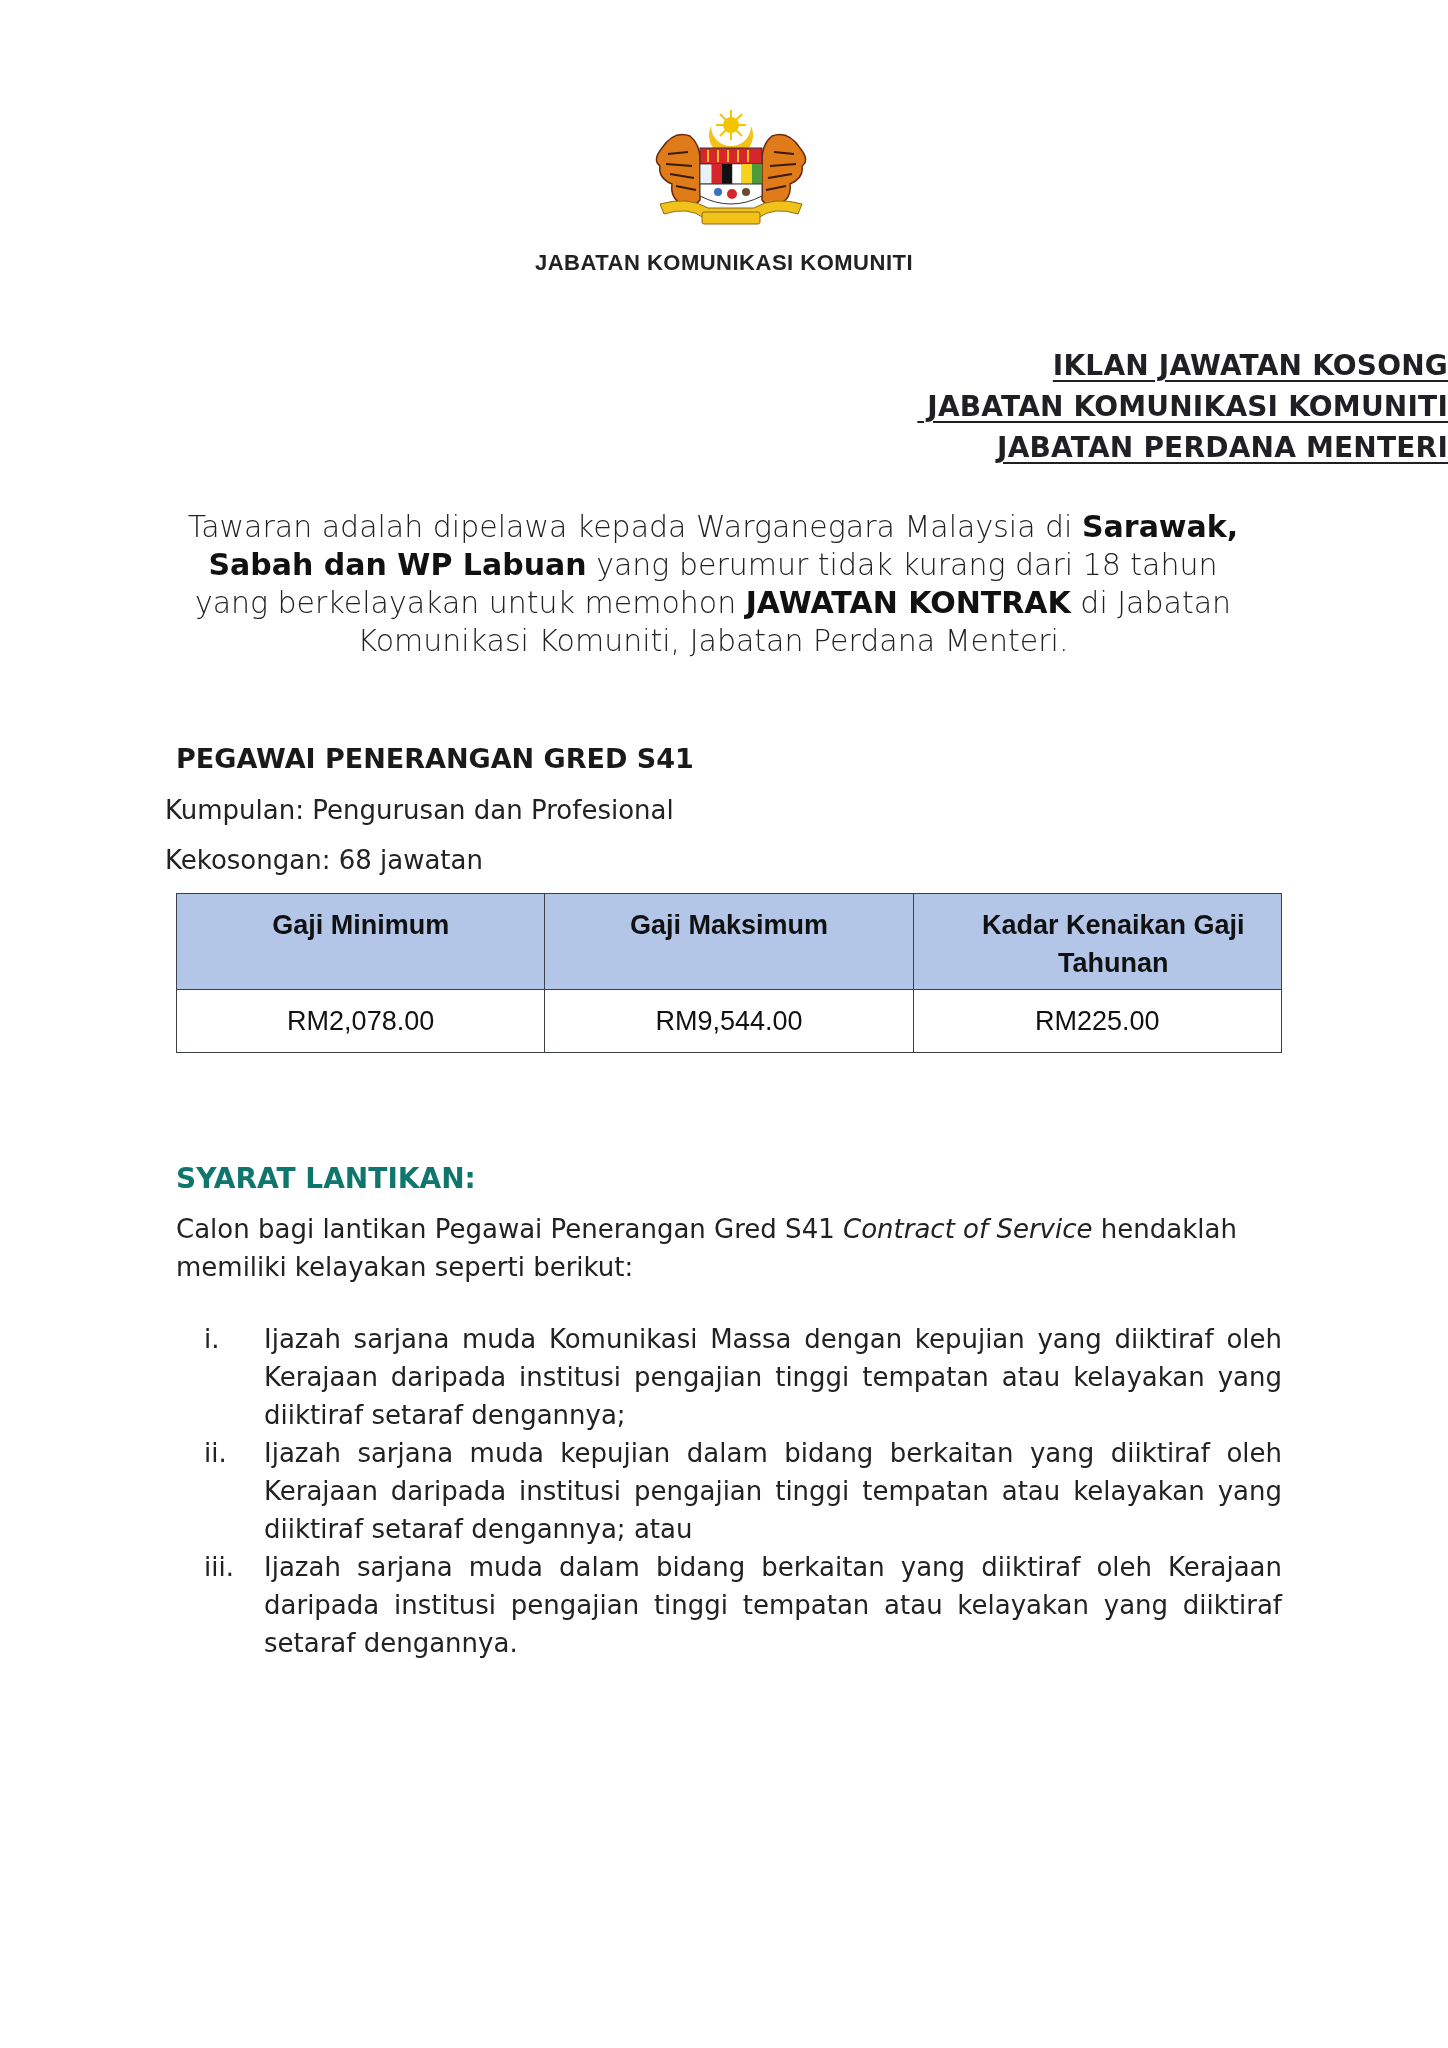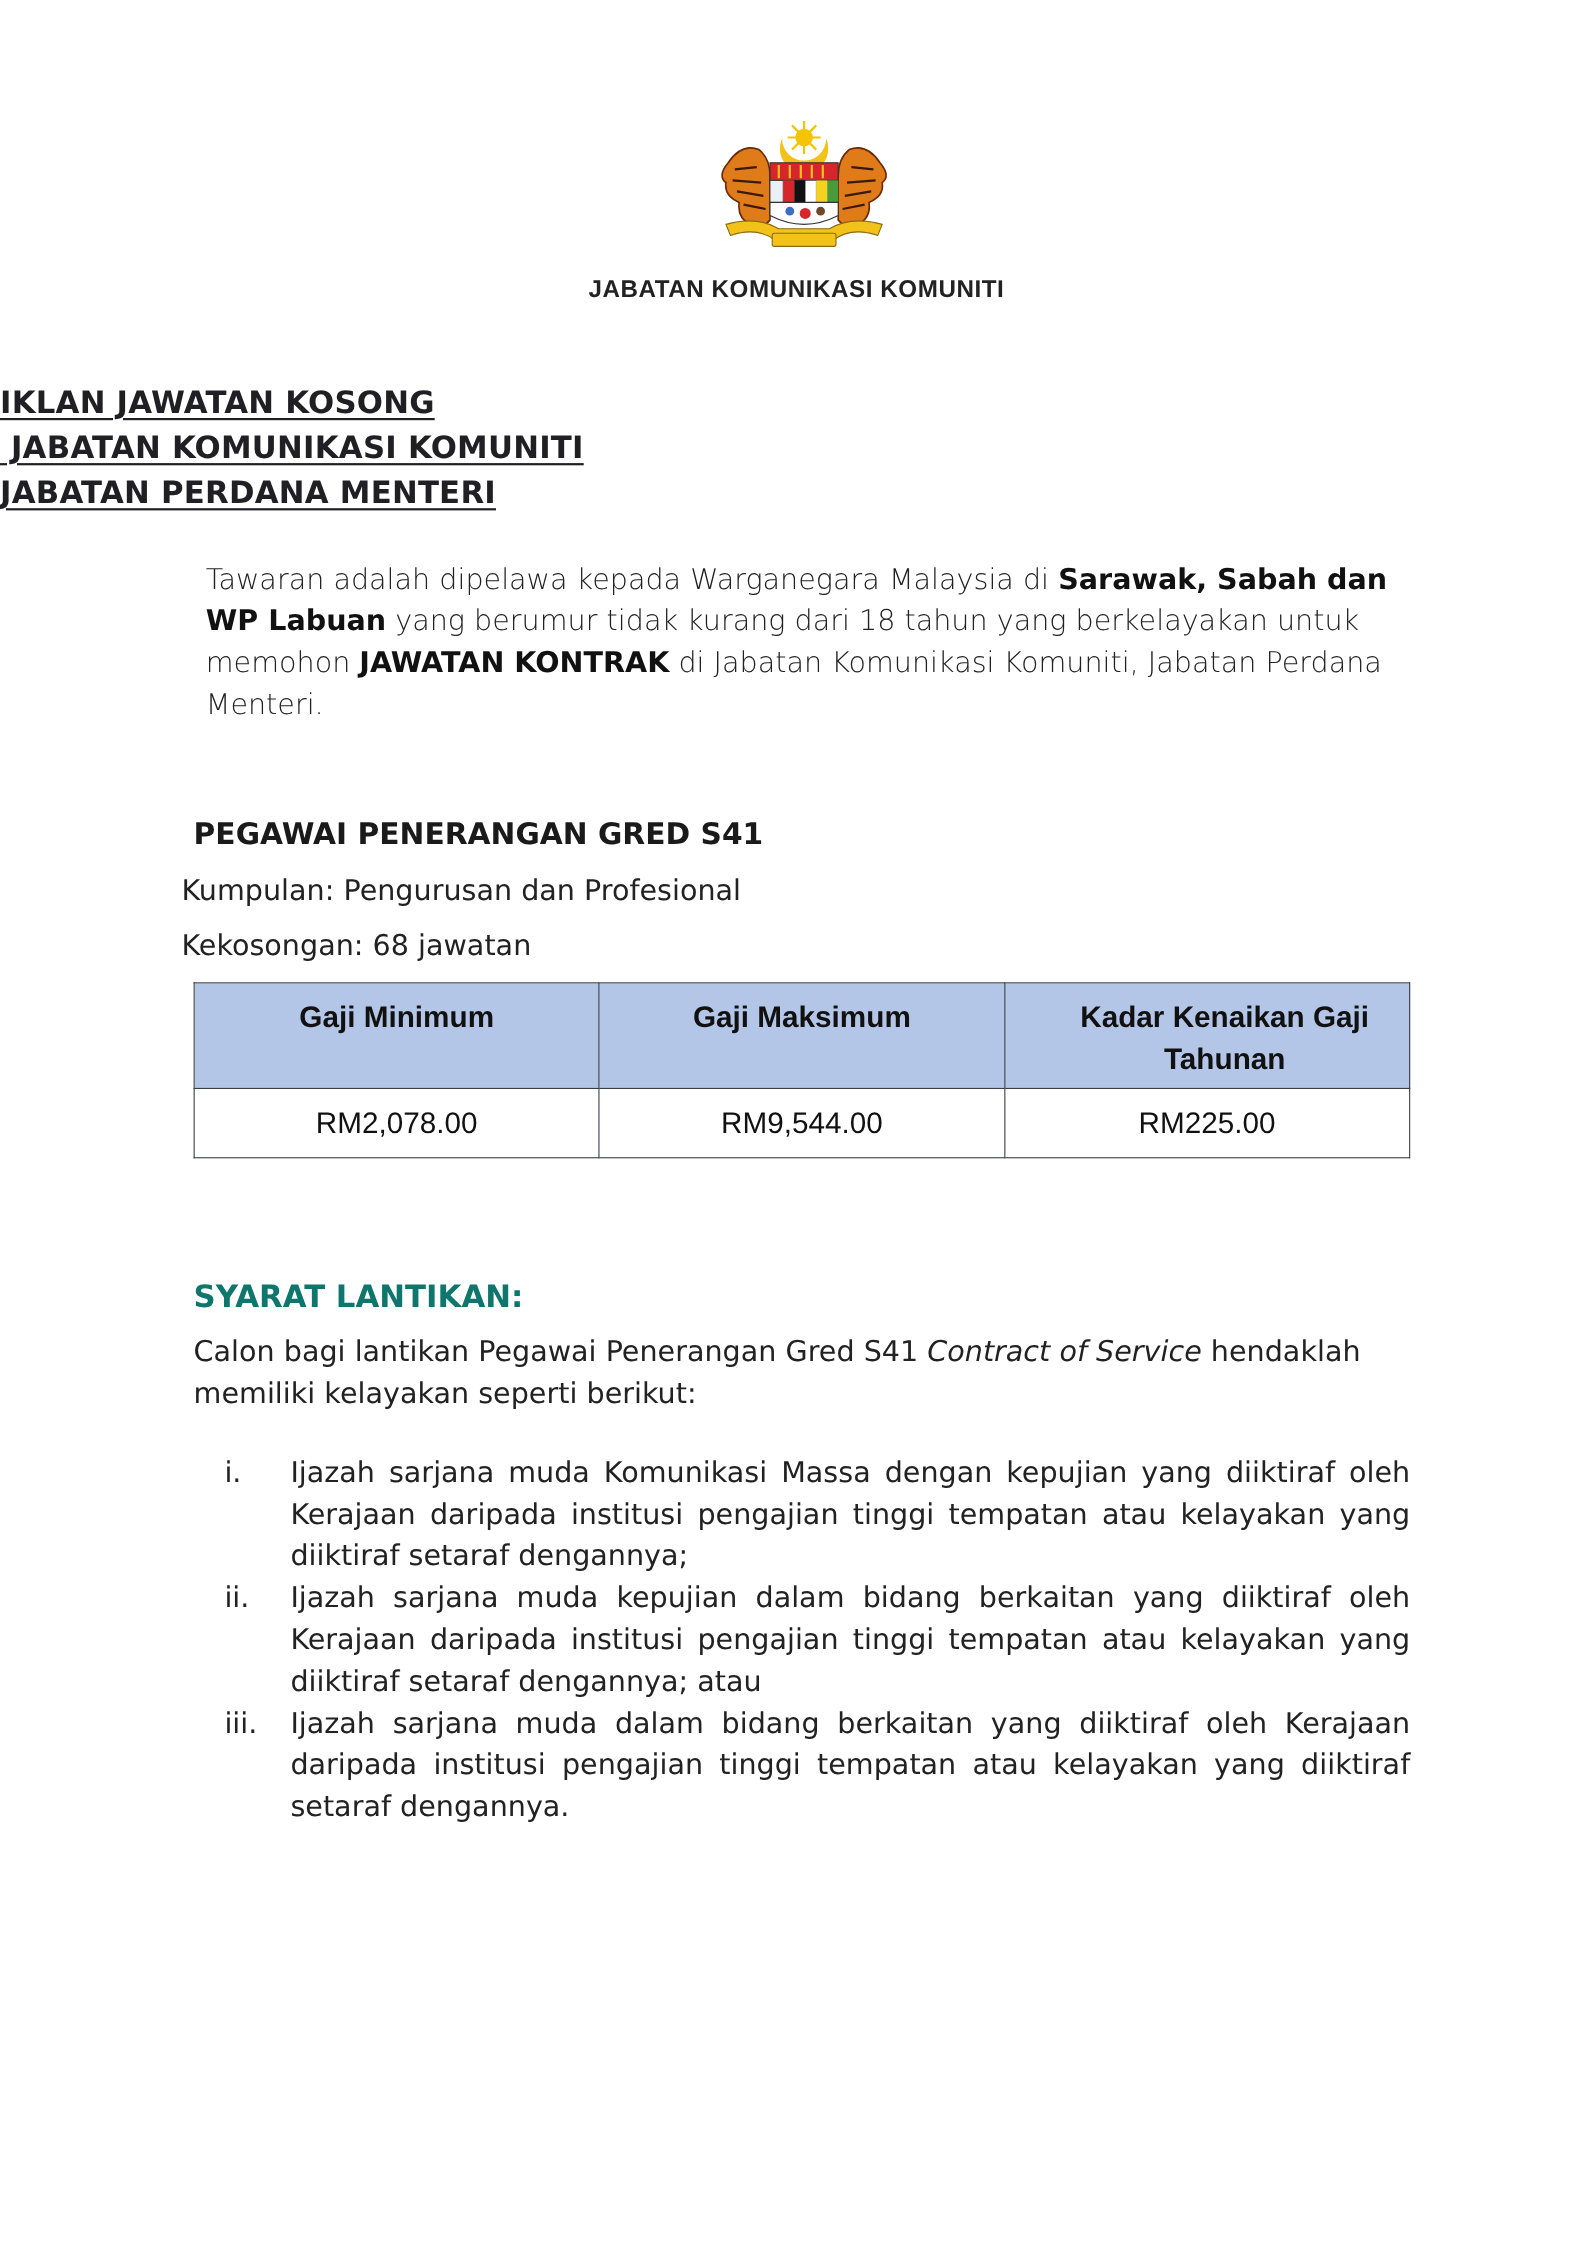--- a/index.html
+++ b/index.html
@@ -3,24 +3,24 @@
 <meta charset="utf-8">
 <style>
   html, body { margin: 0; padding: 0; background: #ffffff; }
   body { width: 1448px; height: 2048px; position: relative; overflow: hidden; color: #1e1e1e; font-family: "DejaVu Sans", sans-serif; }
   .abs { position: absolute; }
 
   .crest { left: 648px; top: 108px; width: 166px; height: 126px; }
 
   .dept-header { left: 0; width: 1448px; top: 250px; text-align: center; font-family: "Liberation Sans", sans-serif; font-weight: bold; font-size: 22px; letter-spacing: 0.5px; color: #222; }
 
-  .titles { left: 0; width: 1448px; top: 345px; text-align: left; }
+  .titles { left: 0; width: 1448px; top: 345px; text-align: right; }
   .titles .t { font-weight: bold; font-size: 28px; text-decoration: underline; text-decoration-thickness: 2px; text-underline-offset: 5px; line-height: 41px; color: #1f1f24; font-family: "DejaVu Sans", sans-serif; letter-spacing: 0.2px; }
 
-  .intro { left: 187px; width: 1090px; top: 508px; font-size: 26px; line-height: 38px; color: #222; font-family: "DejaVu Sans", sans-serif; font-weight: 300; }
+  .intro { left: 168px; width: 1090px; top: 508px; text-align: center; font-size: 30px; line-height: 38px; color: #222; font-family: "DejaVu Sans", sans-serif; font-weight: 300; }
   .intro b { font-weight: bold; color: #111; }
 
   .pos-title { left: 176px; top: 743px; font-weight: bold; font-size: 27px; color: #1a1a1a; }
   .meta { left: 165px; font-size: 26px; color: #222; }
   .meta1 { top: 795px; }
   .meta2 { top: 845px; }
 
   table.salary { position: absolute; left: 176px; top: 893px; width: 1106px; border-collapse: collapse; font-family: "Liberation Sans", sans-serif; }
   table.salary th, table.salary td { border: 1.5px solid #3c3f48; text-align: center; width: 33.33%; }
   table.salary th { background: #b4c6e7; font-weight: bold; font-size: 27px; color: #111; height: 96px; vertical-align: top; padding-top: 12px; line-height: 38px; box-sizing: border-box; }

